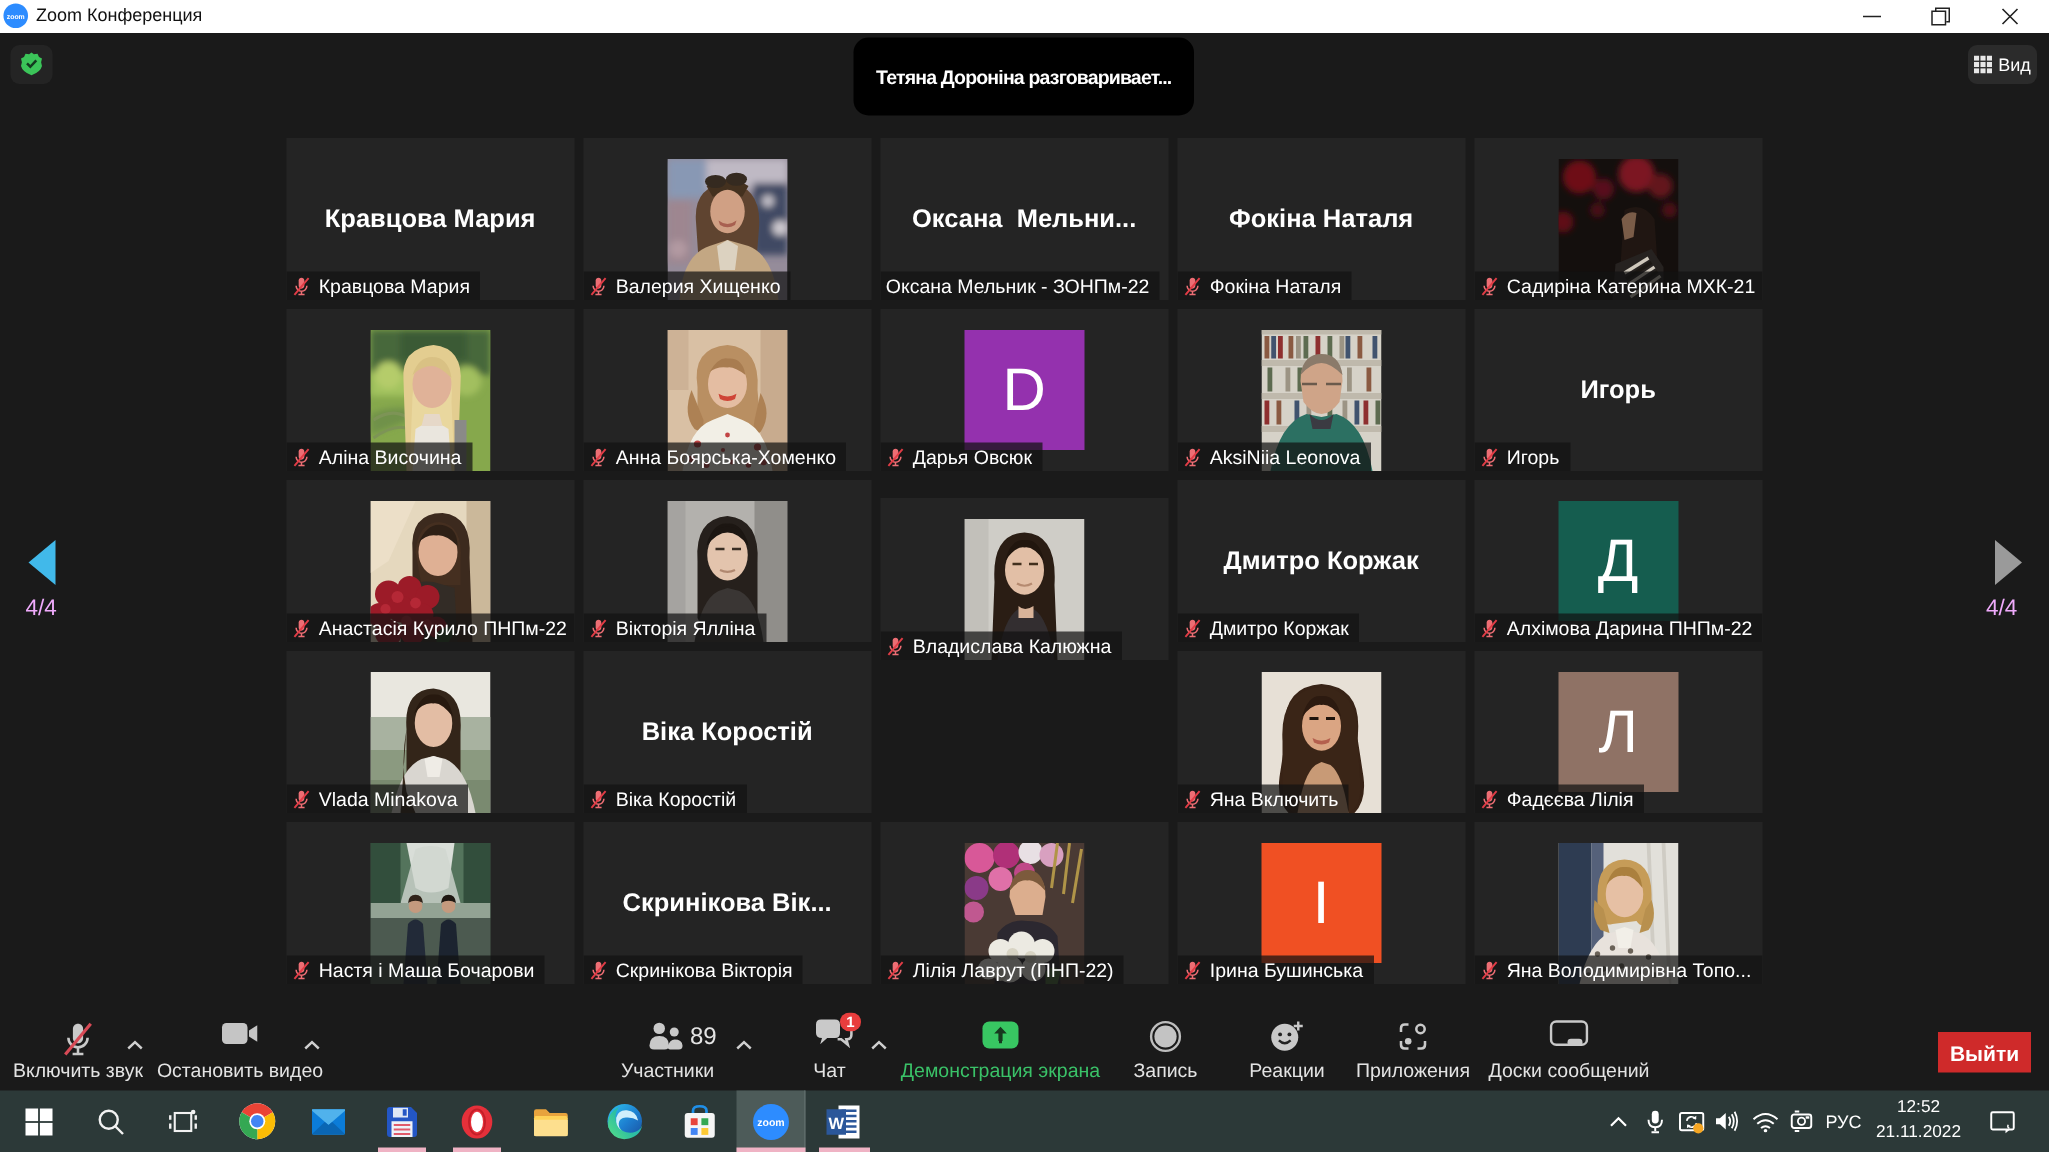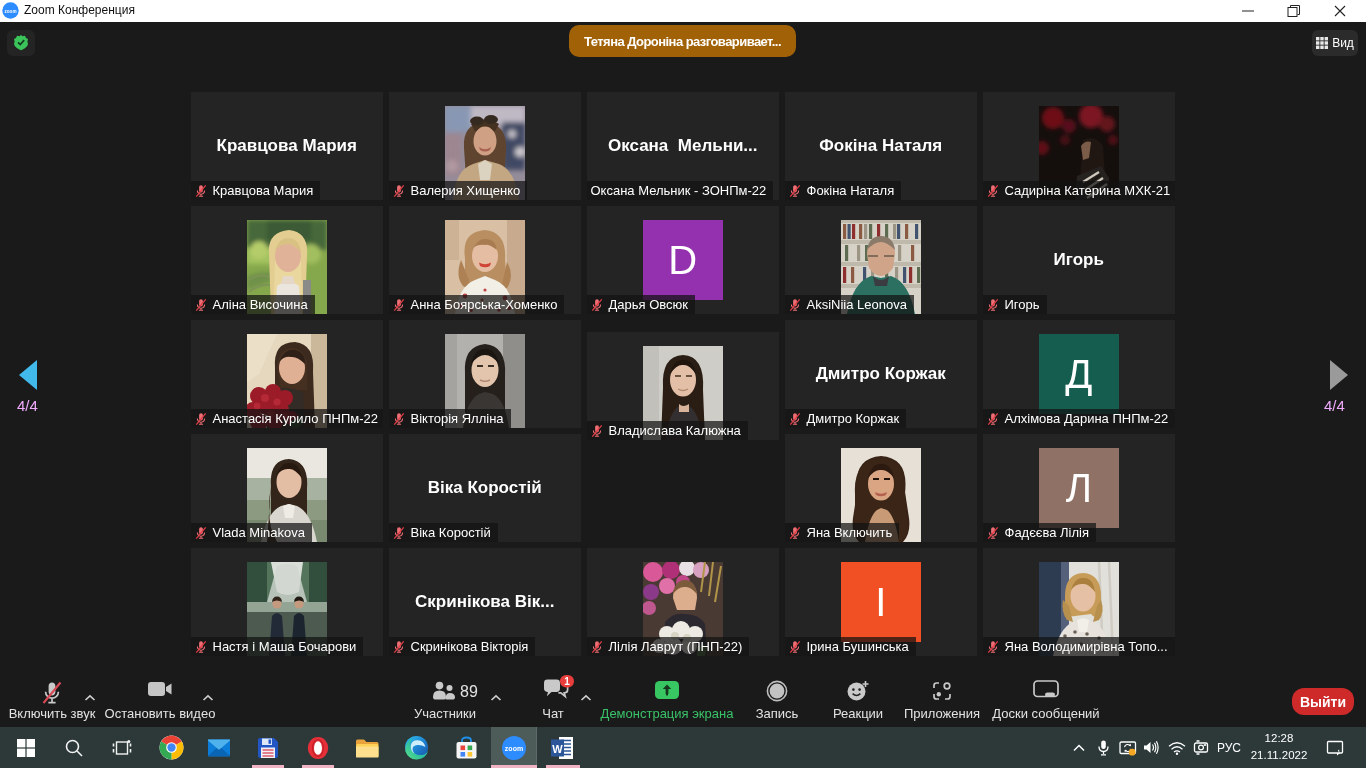--- a/index.html
+++ b/index.html
@@ -7,21 +7,21 @@
 #titlebar{position:absolute;left:0;top:0;width:1366px;height:22px;background:#fff;z-index:30}
 #titletext{position:absolute;left:24px;top:3px;font-size:12px;color:#111}
 .winbtn{position:absolute;top:0;width:30px;height:22px;color:#222}
 #app{position:absolute;left:0;top:0;width:1366px;height:727px;background:#1a1a1a}
 .tile{position:absolute;width:192.5px;height:108px;background:#242424;overflow:hidden}
 .cname{position:absolute;left:0;right:0;top:0;bottom:0;display:flex;align-items:center;justify-content:center;font-weight:bold;font-size:17px;color:#fff;white-space:pre}
 .photo{position:absolute;left:50%;transform:translateX(-50%);top:14px;width:80px;height:94px}
 .av{position:absolute;left:50%;top:50%;transform:translate(-50%,-50%);width:80px;height:80px;display:flex;align-items:center;justify-content:center;font-size:40px;color:#fff}
 .lbl{position:absolute;left:0;bottom:0;height:19px;max-width:100%;background:rgba(18,18,18,.72);display:flex;align-items:center;padding:0 7px 0 4px;font-size:13px;color:#fff;white-space:nowrap;overflow:hidden;z-index:3}
 .lbl svg{flex:0 0 auto;margin-right:6px}
-.notif{position:absolute;left:569px;top:25px;width:227px;height:32px;background:#a16207;border-radius:10px;display:flex;align-items:center;justify-content:center;color:#fff;font-weight:bold;font-size:13px;letter-spacing:-0.55px}
+.notif{position:absolute;left:569px;top:25px;width:227px;height:52px;background:#000000;border-radius:10px;display:flex;align-items:center;justify-content:center;color:#fff;font-weight:bold;font-size:13px;letter-spacing:-0.55px}
 #vidbtn{position:absolute;left:1312px;top:30px;width:46px;height:26px;background:#2b2b2b;border-radius:6px;display:flex;align-items:center;justify-content:center;gap:4px;color:#fff;font-size:12px}
 .pagearrow{position:absolute}
 .pagetxt{position:absolute;color:#f0abfc;font-size:15px}
 .tbitem{position:absolute;text-align:center;color:#e3e3e3;font-size:13px}
 .tblabel{position:absolute;top:48px;left:50%;transform:translateX(-50%);white-space:nowrap}
 #taskbar{position:absolute;left:0;top:727px;width:1366px;height:41px;background:#2c3938;z-index:30}
 .tbi{position:absolute;top:0;width:48px;height:41px;display:flex;align-items:center;justify-content:center}
 .pinkline{position:absolute;bottom:0;height:3px;background:#efb3c4}
 .trayico{position:absolute;top:0;height:41px;display:flex;align-items:center;justify-content:center}
 </style>
@@ -653,21 +653,21 @@
         </svg></div>
       <div class="tblabel" style="">Приложения</div>
     </div>
 <div class="tbitem" style="left:1046px;top:658px;width:0">
       <div style="position:absolute;left:50%;transform:translateX(-50%);top:22px"><svg width="26" height="20" viewBox="0 0 26 20">
           <rect x="1" y="1" width="24" height="15.5" rx="3.5" fill="none" stroke="#c9c9c9" stroke-width="1.7"></rect>
           <rect x="12" y="12.5" width="10" height="4.6" rx="2.3" fill="#c9c9c9"></rect>
         </svg></div>
       <div class="tblabel" style="">Доски сообщений</div>
     </div>
-<div style="position:absolute;left:1292px;top:688px;width:62px;height:27px;background:#cf2a2a;border-radius:12px;color:#fff;font-weight:bold;font-size:14px;display:flex;align-items:center;justify-content:center">Выйти</div>
+<div style="position:absolute;left:1292px;top:688px;width:62px;height:27px;background:#cf2a2a;border-radius:0;color:#fff;font-weight:bold;font-size:14px;display:flex;align-items:center;justify-content:center">Выйти</div>
 </div>
 <div id="titlebar">
 <svg style="position:absolute;left:2px;top:2px" width="17" height="17">
       <circle cx="8.5" cy="8.5" r="8.2" fill="#2D8CFF"></circle>
       <text x="8.5" y="10.6" font-size="4.6" fill="#fff" text-anchor="middle" font-weight="bold" font-family="Liberation Sans">zoom</text>
     </svg>
 <div id="titletext">Zoom Конференция</div>
 <svg class="winbtn" style="left:1233px" width="30" height="22">
       <path d="M9 11h12" stroke="#222" stroke-width="1"></path>
     </svg>
@@ -833,21 +833,21 @@
 <div class="trayico" style="left:1192px;width:18px">
       <svg width="16" height="15" viewBox="0 0 16 15">
         <rect x="1.5" y="3" width="13" height="9" rx="1.6" fill="none" stroke="#fff" stroke-width="1.3"></rect>
         <circle cx="8" cy="7.5" r="2.4" fill="none" stroke="#fff" stroke-width="1.2"></circle>
         <rect x="10.8" y="4.2" width="2.4" height="1.6" fill="#fff"></rect>
         <path d="M3.5 1 L6.5 1 M3.5 14 L6.5 14" stroke="#fff" stroke-width="1.4"></path>
       </svg>
     </div>
 <div style="position:absolute;left:1214px;top:0;width:30px;height:41px;display:flex;align-items:center;justify-content:center;color:#fff;font-size:12px">РУС</div>
 <div style="position:absolute;left:1248px;top:3px;width:62px;text-align:center;color:#fff;font-size:11.5px;line-height:17px">
-      <div>12:28</div>
+      <div>12:52</div>
       <div>21.11.2022</div>
     </div>
 <div class="trayico" style="left:1325px;width:20px">
       <svg width="18" height="16" viewBox="0 0 18 16">
         <rect x="1.5" y="1.5" width="15" height="11.5" rx="1" fill="none" stroke="#fff" stroke-width="1.3"></rect>
         <path d="M11 13 L11 15.5 L14 13" fill="#fff"></path>
         <path d="M12.8 9.8 Q12 11.8 13.6 12.2" stroke="#fff" stroke-width="1" fill="none"></path>
       </svg>
     </div>
 </div>

